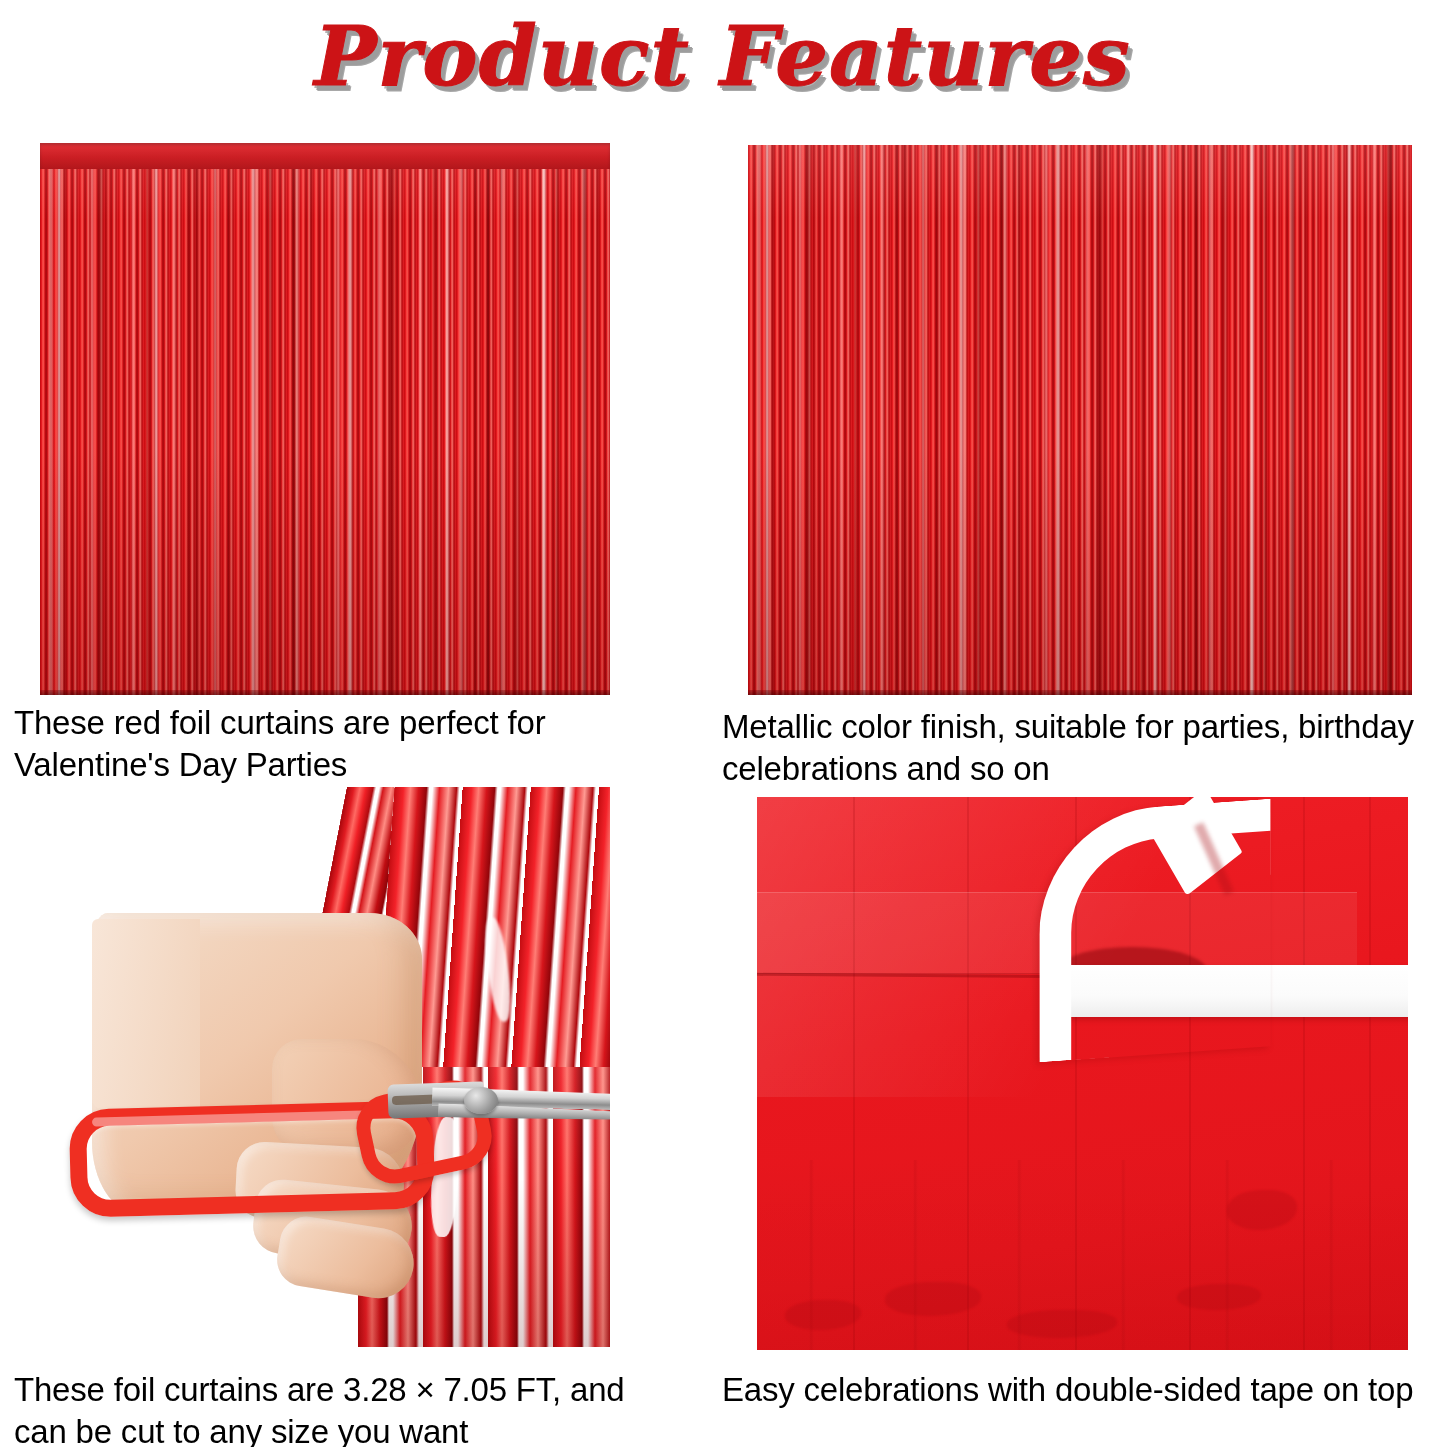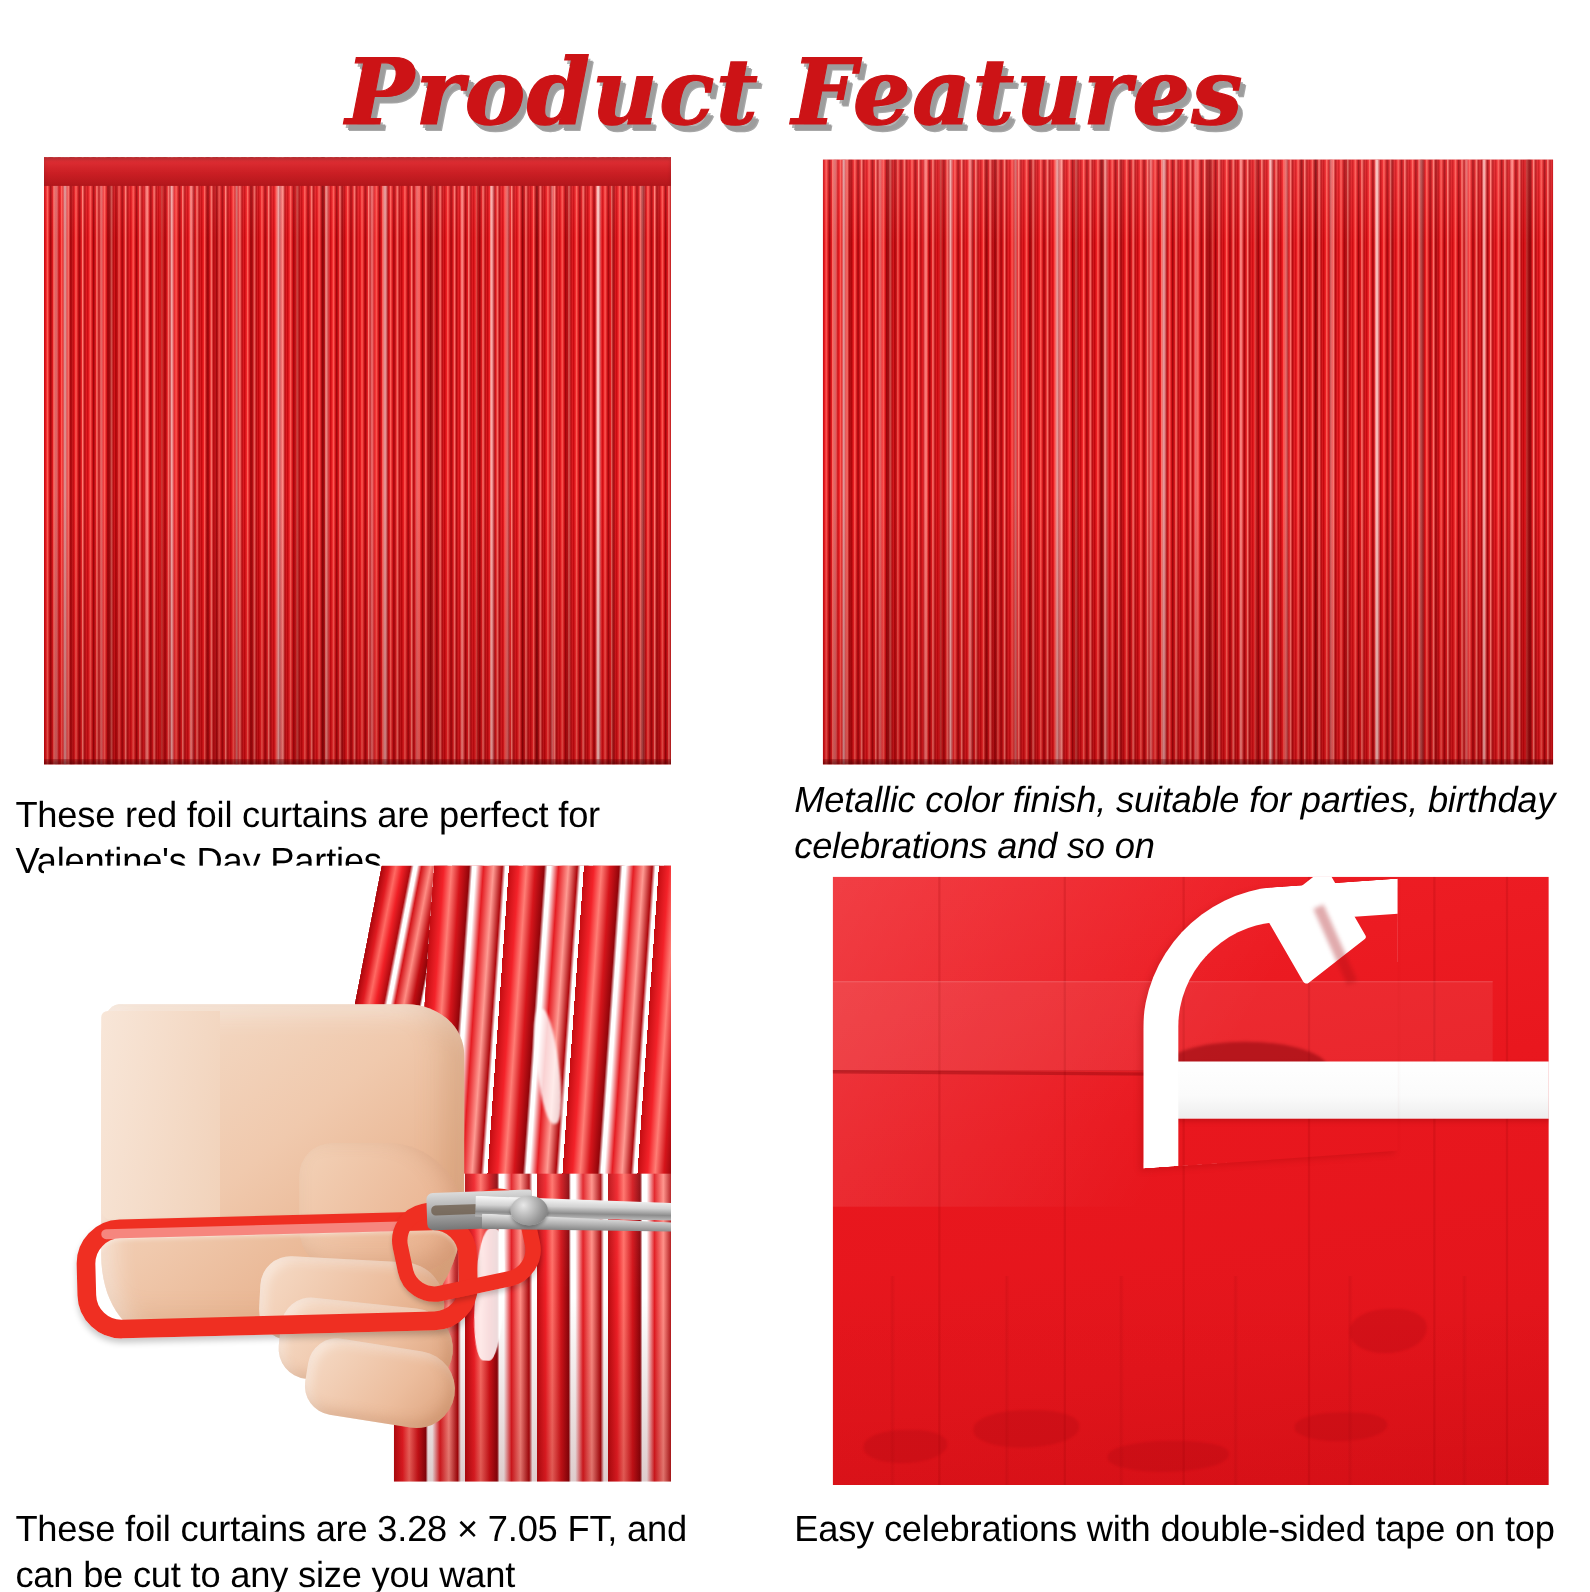--- a/index.html
+++ b/index.html
@@ -18,21 +18,20 @@
   
   .title-wrap {
     position: absolute;
     left: 0;
     top: 0;
     width: 1445px;
     height: 112px;
     display: flex;
     align-items: center;
     justify-content: center;
-    margin-top: 28px;
   }
   .title {
     font-family: "DejaVu Serif", serif;
     font-weight: bold;
     font-style: italic;
     font-size: 83px;
     line-height: 1;
     letter-spacing: 1px;
     color: #CC1316;
     text-shadow:
@@ -423,30 +422,30 @@
 </div>
 
 <div class="photo" id="photo-1">
   <div class="fringe-base"></div>
   <div class="fringe-overlay-a"></div>
   <div class="fringe-overlay-b"></div>
   <div class="fringe-header"></div>
   <div class="fringe-shade"></div>
   <div class="fringe-bottom-edge"></div>
 </div>
-<div class="caption" id="caption-1" style="left:14px; top:720px; width:600px;">These red foil curtains are perfect for Valentine's Day Parties</div>
+<div class="caption" id="caption-1" style="left:14px; top:702px; width:600px;">These red foil curtains are perfect for Valentine's Day Parties</div>
 
 <div class="photo" id="photo-2">
   <div class="fringe-base"></div>
   <div class="fringe-overlay-a"></div>
   <div class="fringe-overlay-b"></div>
   <div class="fringe-shade"></div>
   <div class="fringe-bottom-edge"></div>
 </div>
-<div class="caption" id="caption-2" style="left:722px; top:706px; width:712px;font-style:italic;">Metallic color finish, suitable for parties, birthday celebrations and so on</div>
+<div class="caption" id="caption-2" style="left:722px; top:706px; width:712px;">Metallic color finish, suitable for parties, birthday celebrations and so on</div>
 
 <div class="photo" id="photo-3">
   <div class="p3-bg"></div>
 
   <div class="fan"></div>
   <div class="fan2"></div>
   <div class="strips-lower"></div>
   <div class="foil-gloss-1"></div>
   <div class="foil-gloss-2"></div>
 

